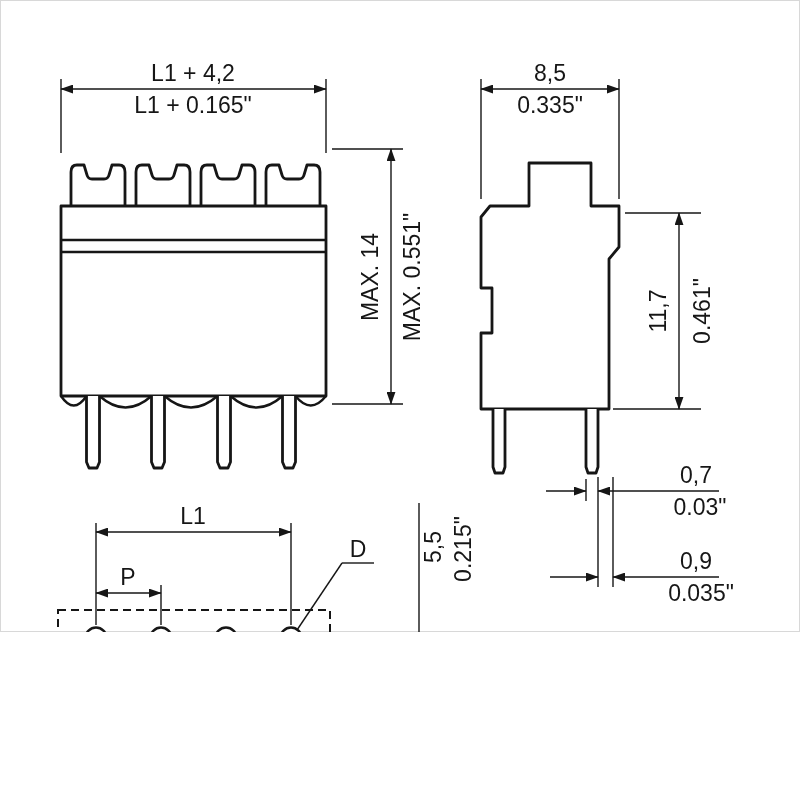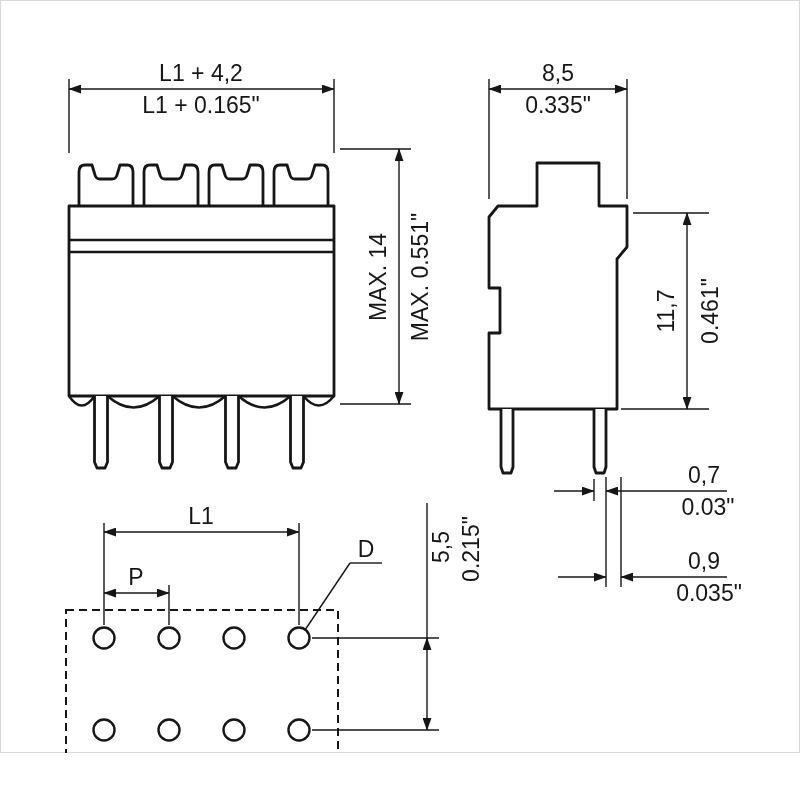--- a/index.html
+++ b/index.html
@@ -1,19 +1,19 @@
 <!DOCTYPE html>
 <html><head>
 <meta charset="utf-8">
 <style>
   html,body{margin:0;padding:0;background:#fff;}
   .page{
-    width:800px;height:753px;position:relative;background:#ffffff;
+    width:800px;height:632px;position:relative;background:#ffffff;
     font-family:"Liberation Sans",sans-serif;
-    box-sizing:border-box;border:1px solid #d8d8d8;padding-left:8px;
+    box-sizing:border-box;border:1px solid #d8d8d8;
   }
   svg text{
     font-family:"Liberation Sans",sans-serif;
     font-size:23px;
     fill:#161616;
   }
   .outline{fill:#ffffff;stroke:#161616;stroke-width:2.8;stroke-linejoin:round;}
   .inner{fill:none;stroke:#161616;stroke-width:2.4;}
   .dim{fill:none;stroke:#161616;stroke-width:1.4;}
   .dashed{fill:none;stroke:#161616;stroke-width:2;stroke-dasharray:8 5;}

